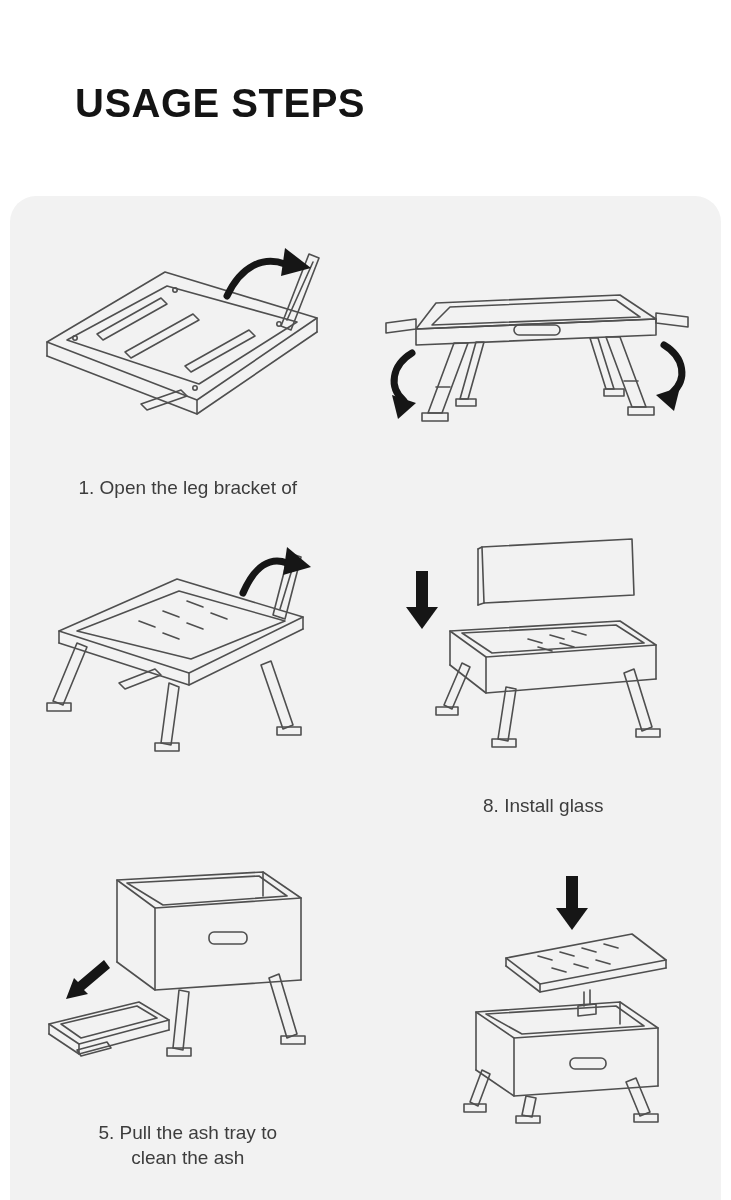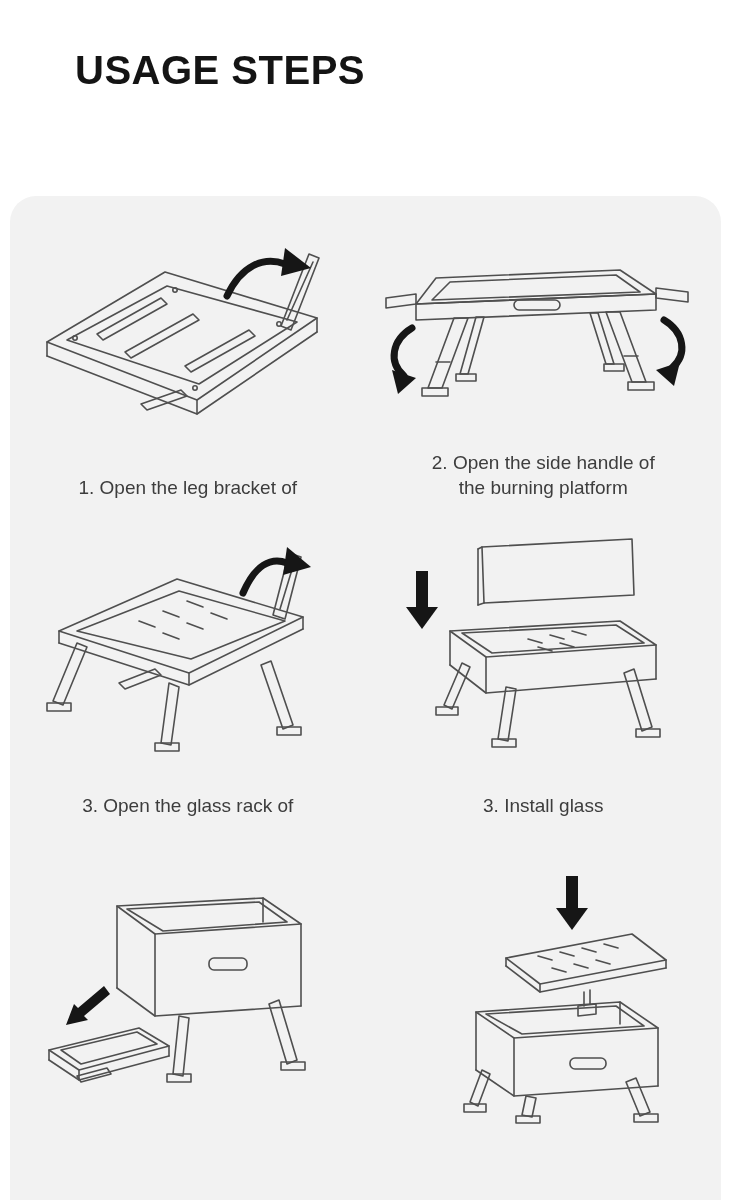--- a/index.html
+++ b/index.html
@@ -4,21 +4,21 @@
 <style>
   * { margin:0; padding:0; box-sizing:border-box; }
   html,body { width:731px; height:1200px; }
   body {
     background: var(--background, #ffffff);
     font-family: "Liberation Sans", sans-serif;
     position: relative;
     overflow: hidden;
   }
   .title {
-    position:absolute; left:75px; top:48px;
+    position:absolute; left:75px; top:81px;
     font-size:40px; font-weight:800; letter-spacing:0.5px;
     color: var(--heading, #141414);
   }
   .card {
     position:absolute; left:10px; top:196px; width:711px; height:1040px;
     background: var(--card, #f2f2f2);
     border-radius:26px;
   }
   .grid {
     display:grid;
@@ -105,24 +105,20 @@
             <g>
               <path class="arrc" d="M34,84 C 14,96 10,118 26,132"></path>
               <polygon class="arr" points="14,126 38,134 20,150"></polygon>
             </g>
             <g>
               <path class="arrc" d="M286,76 C 306,88 310,110 294,124"></path>
               <polygon class="arr" points="302,118 278,126 296,142"></polygon>
             </g>
           </svg>
         </div>
-        <p class="caption">
-          <span>2. Open the side handle of</span><br>
-          <span>the burning platform</span>
-        </p>
       </div>
 
       <div class="step">
         <div class="illus">
           <svg width="330" height="212" viewBox="0 0 330 212">
             <g class="ln">
               <polygon points="36,86 154,34 280,72 166,128"></polygon>
               <polygon points="54,86 156,46 262,76 168,114"></polygon>
               <line x1="36" y1="86" x2="36" y2="98"></line>
               <line x1="166" y1="128" x2="166" y2="140"></line>
@@ -144,21 +140,21 @@
               <rect x="254" y="182" width="24" height="8"></rect>
               <polygon points="96,138 132,124 138,130 102,144"></polygon>
             </g>
             <g>
               <path class="arrc" d="M220,48 C 232,20 248,12 264,18"></path>
               <polygon class="arr" points="260,30 264,2 288,22"></polygon>
             </g>
           </svg>
         </div>
         <p class="caption">
-          <span>3. Open the glass rack of</span><br>
+          <br>
         </p>
       </div>
 
       <div class="step">
         <div class="illus">
           <svg width="330" height="228" viewBox="0 0 330 228">
             <g>
               <polygon class="arr" points="38,34 50,34 50,70 38,70"></polygon>
               <polygon class="arr" points="28,70 60,70 44,92"></polygon>
             </g>
@@ -181,21 +177,21 @@
               <polygon points="84,126 92,130 74,172 66,168"></polygon>
               <rect x="58" y="170" width="22" height="8"></rect>
               <polygon points="128,150 138,152 130,204 120,202"></polygon>
               <rect x="114" y="202" width="24" height="8"></rect>
               <polygon points="246,136 256,132 274,190 264,194"></polygon>
               <rect x="258" y="192" width="24" height="8"></rect>
             </g>
           </svg>
         </div>
         <p class="caption">
-          <span>3. Install glass</span><br>
+          <span>8. Install glass</span><br>
           <span></span>
         </p>
       </div>
 
       <div class="step">
         <div class="illus">
           <svg width="330" height="235" viewBox="0 0 330 235">
             <g class="ln">
               <polygon points="94,24 240,16 278,42 132,52"></polygon>
               <polygon points="104,27 236,20 264,40 140,49"></polygon>
@@ -215,20 +211,24 @@
               <line x1="56" y1="188" x2="56" y2="198"></line>
               <line x1="146" y1="164" x2="146" y2="174"></line>
               <polyline points="26,178 56,198 146,174"></polyline>
               <polygon points="54,194 84,186 88,192 58,200"></polygon>
             </g>
             <g>
               <polygon class="arr" points="81,104 87,112 61,134 65,138 43,143 51,122 55,126"></polygon>
             </g>
           </svg>
         </div>
+        <p class="caption">
+          <span>5. Pull the ash tray to</span><br>
+          <span>clean the ash</span>
+        </p>
       </div>
 
       <div class="step">
         <div class="illus">
           <svg width="330" height="250" viewBox="0 0 330 250">
             <g>
               <polygon class="arr" points="188,2 200,2 200,34 188,34"></polygon>
               <polygon class="arr" points="178,34 210,34 194,56"></polygon>
             </g>
             <g class="ln">

